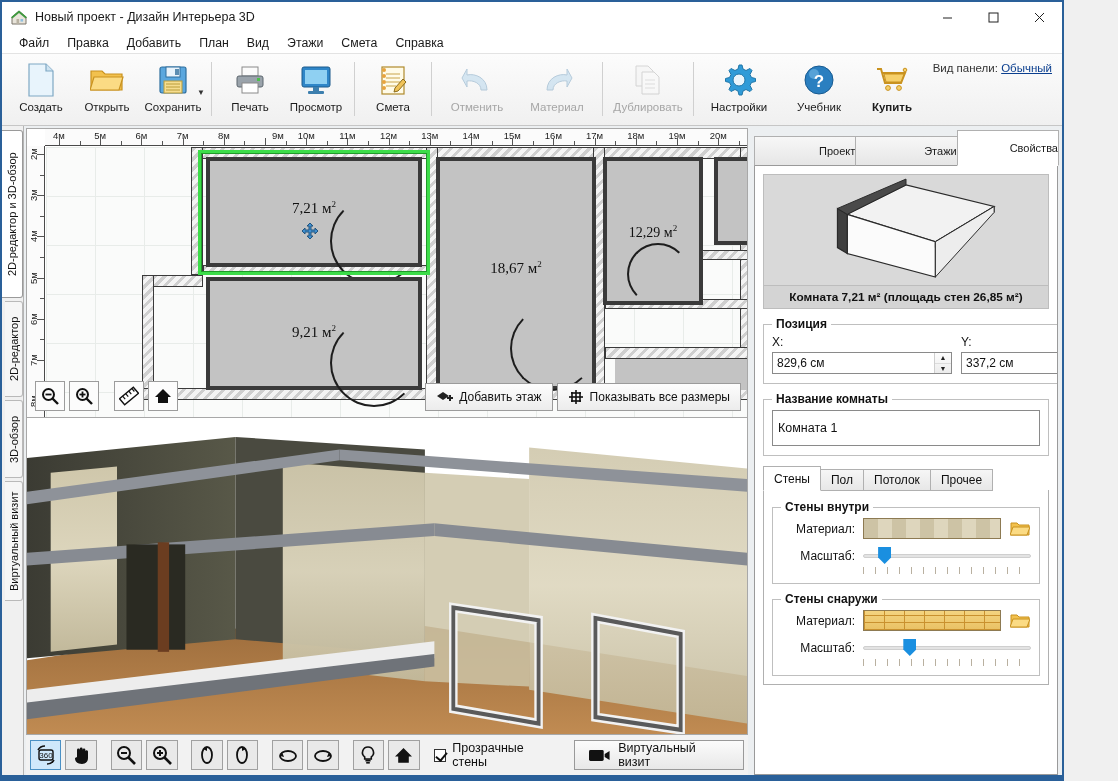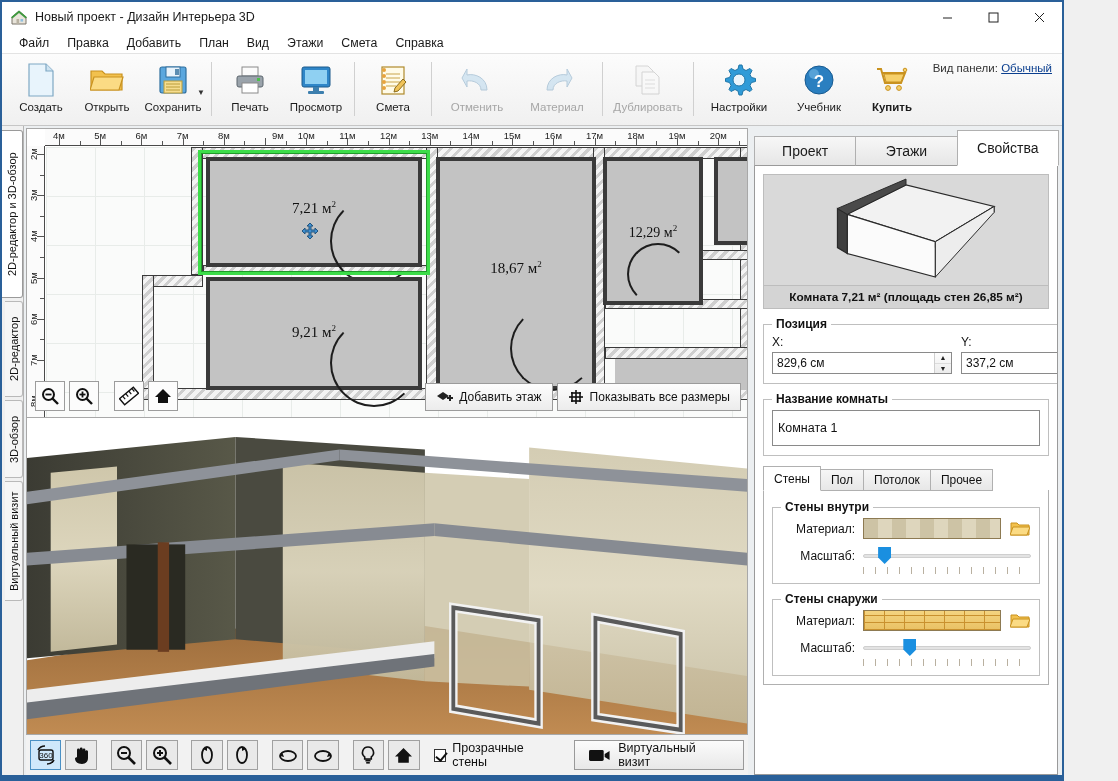--- a/index.html
+++ b/index.html
@@ -122,23 +122,23 @@
   .wm-text { font-family:"DejaVu Sans", sans-serif; font-weight:bold; font-size:19px;
              letter-spacing:.5px;
              background:linear-gradient(#cfe8fa,#2a7ab5 60%,#14476f);
              -webkit-background-clip:text; background-clip:text; color:transparent;
              -webkit-text-stroke:.6px #1d5f90; }
 
   
   .right { width:310px; flex:0 0 auto; display:flex; flex-direction:column;
            padding:4px 4px 0 2px; }
   .ptabs { display:flex; height:36px; align-items:flex-end; }
-  .ptab { flex:1 1 0; height:30px; display:flex; align-items:center; justify-content:center;
+  .ptab { flex:1 1 0; height:30px; display:flex; align-items:center; justify-content:flex-end;
           background:linear-gradient(#f7f7f7,#e6e6e6); border:1px solid #b0b0b0;
-          border-bottom:1px solid #9a9a9a; font-size:14px; color:#1a1a1a; margin-right:-1px;}
+          border-bottom:1px solid #9a9a9a; font-size:11px; color:#1a1a1a; margin-right:-1px;}
   .ptab.active { height:36px; background:#fff; border-bottom-color:#fff;
                  position:relative; z-index:3; }
   .ppanel { flex:1 1 auto; background:#fff; border:1px solid #9a9a9a; border-top:none;
             padding:8px; display:flex; flex-direction:column; min-height:0; overflow:hidden; }
   .preview3d { height:112px; background:#d9d9d9; border:1px solid #bdbdbd;
                position:relative; overflow:hidden; }
   .room-caption { background:#d4d4d4; border:1px solid #bdbdbd; border-top:none;
                   text-align:center; font-weight:bold; font-size:11.8px;
                   padding:4px 0; color:#111; }
   fieldset.grp { border:1px solid #bfbfbf; margin:8px 0 0 0; padding:4px 8px 9px 8px; }

